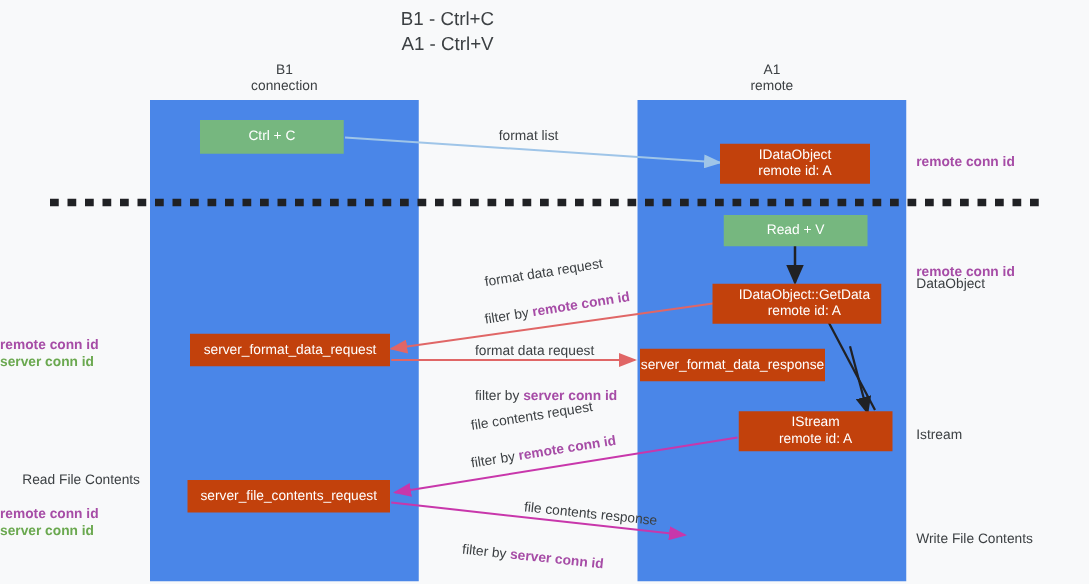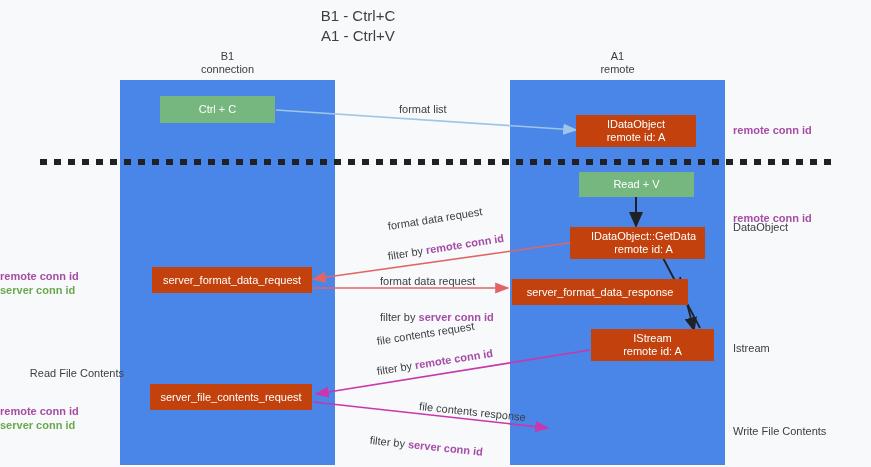--- a/index.html
+++ b/index.html
@@ -112,21 +112,21 @@
   <div class="abs box orange" style="left:576px;top:115px;width:120px;height:32px;">IDataObject
 remote id: A</div>
 
   <div class="abs box green" style="left:579px;top:172px;width:115px;height:25px;">Read + V</div>
 
   <div class="abs box orange" style="left:570px;top:227px;width:135px;height:32px;padding-left:12px;">IDataObject::GetData
 remote id: A</div>
 
   <div class="abs box orange" style="left:152px;top:267px;width:160px;height:26px;">server_format_data_request</div>
 
-  <div class="abs box orange" style="left:512px;top:279px;width:176px;height:26px;">server_format_data_response</div>
+  <div class="abs box orange" style="left:512px;top:279px;width:148px;height:26px;">server_format_data_response</div>
 
   <div class="abs box orange" style="left:591px;top:329px;width:123px;height:32px;">IStream
 remote id: A</div>
 
   <div class="abs box orange" style="left:150px;top:384px;width:162px;height:26px;">server_file_contents_request</div>
 
 
   <div class="abs lbl" style="left:399px;top:102px;">format list</div>
 
   <div class="abs" style="left:389px;top:219px;">
@@ -159,17 +159,17 @@
 
   <div class="abs legend purple" style="left:733px;top:123px;">remote conn id</div>
   <div class="abs legend purple" style="left:733px;top:211px;">remote conn id</div>
   <div class="abs lbl" style="left:733px;top:220px;">DataObject</div>
   <div class="abs lbl" style="left:733px;top:341px;">Istream</div>
   <div class="abs lbl" style="left:733px;top:424px;">Write File Contents</div>
 
   <div class="abs legend purple r" style="left:0px;top:269px;width:112px;">remote conn id</div>
   <div class="abs legend green-t r" style="left:0px;top:283px;width:112px;">server conn id</div>
 
-  <div class="abs lbl r" style="left:0px;top:366px;width:112px;padding-left:12px;">Read File Contents</div>
+  <div class="abs lbl r" style="left:0px;top:377px;width:112px;">Read File Contents</div>
   <div class="abs legend purple r" style="left:0px;top:404px;width:112px;">remote conn id</div>
   <div class="abs legend green-t r" style="left:0px;top:418px;width:112px;">server conn id</div>
 
 </div>
 
 </body></html>

